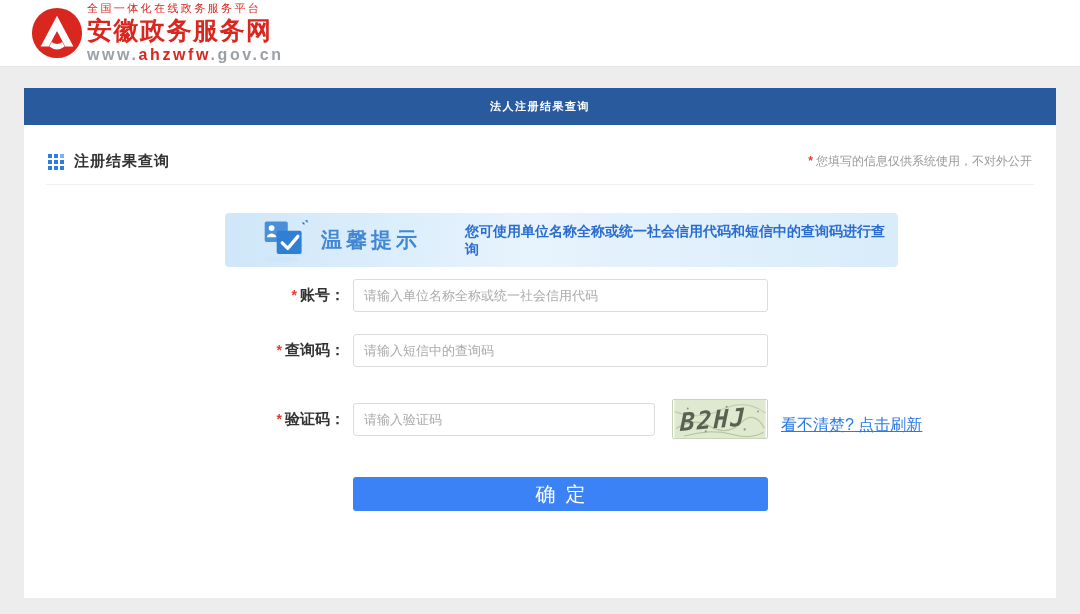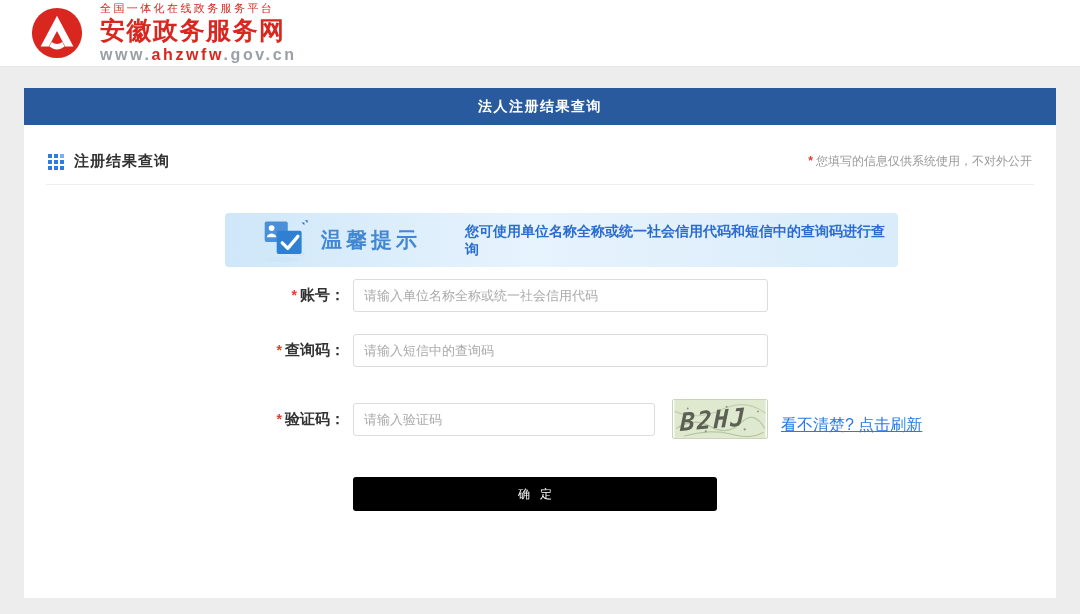--- a/index.html
+++ b/index.html
@@ -8,34 +8,34 @@
     background:#ededed;
     font-family:"Liberation Sans","DejaVu Sans",sans-serif;
     color:#333;
   }
 
   
   .topbar {
     height:67px; background:#fff; display:flex; align-items:center;
     padding-left:30px; border-bottom:1px solid #e7e7e7;
   }
-  .logo { display:flex; align-items:center; gap:16px; }
+  .logo { display:flex; align-items:center; gap:3px; }
   .emblem { width:54px; height:54px; }
   .logo-text { display:flex; flex-direction:column; line-height:1.1; }
   .platform { color:#d9261f; font-size:11px; letter-spacing:2.4px; margin-bottom:2px; }
   .sitename { color:#d9261f; font-size:25px; font-weight:bold; letter-spacing:1.5px; }
   .siteurl { font-size:16px; font-weight:bold; letter-spacing:2.6px; color:#9aa0a6; margin-top:2px; }
   .siteurl .hl { color:#d9261f; }
 
   
   .card { margin:21px 24px 0; background:#fff; height:510px; }
   .card-titlebar {
     height:37px; background:#2a5a9e; color:#fff;
     display:flex; align-items:center; justify-content:center;
-    font-size:14px; font-weight:bold; letter-spacing:1.5px;
+    font-size:11px; font-weight:bold; letter-spacing:1.5px;
   }
   .card-body { padding:0 22px;border-radius:11px; }
 
   
   .section-row {
     display:flex; justify-content:space-between; align-items:center;
     padding:27px 2px 13px 2px; border-bottom:1px solid #efefef;
   }
   .section-left { display:flex; align-items:center; gap:10px; }
   .grid-icon { display:inline-grid; grid-template-columns:repeat(3,4px); gap:2px; }
@@ -82,22 +82,22 @@
     margin-left:17px; width:96px; height:40px; border:1px solid #c9d4b8;
     border-radius:2px; overflow:hidden; cursor:pointer; flex:0 0 auto;
   }
   .refresh-link {
     margin-left:13px; font-size:16px; color:#2a7ae4;
     text-decoration:underline; align-self:flex-end; margin-bottom:3px;
     white-space:nowrap; cursor:pointer;
   }
   .submit-row { margin-top:38px; margin-left:307px; }
   .submit-btn {
-    width:364px; height:34px; background:#000000; border:none; border-radius:3px;
-    color:#fff; font-size:12px; letter-spacing:10px; text-indent:10px;
+    width:415px; height:34px; background:#3b82f6; border:none; border-radius:3px;
+    color:#fff; font-size:20px; letter-spacing:10px; text-indent:10px;
     cursor:pointer; font-family:"Liberation Sans","DejaVu Sans",sans-serif;
   }
 </style>
 </head>
 <body>
 
 <div class="page">
 
   <header class="topbar">
     <div class="logo">

